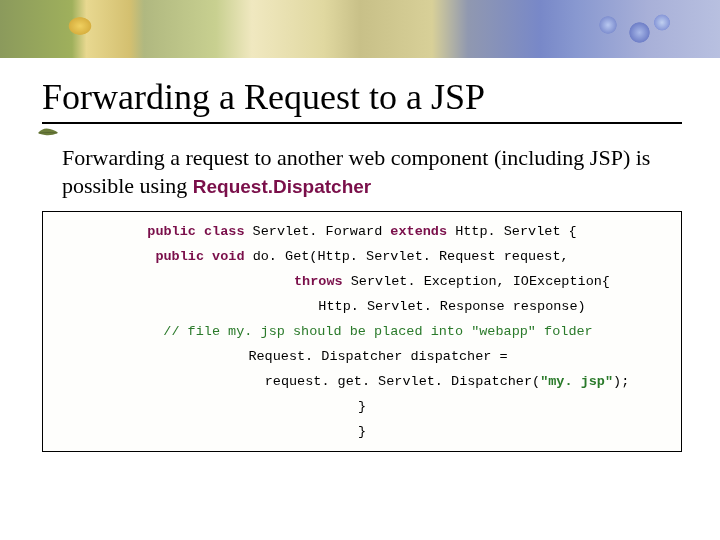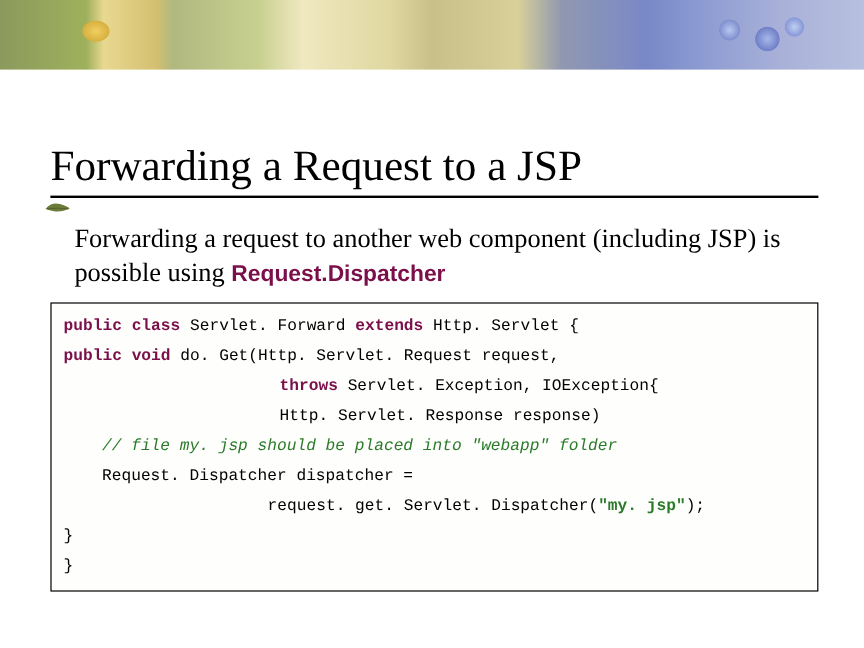--- a/index.html
+++ b/index.html
@@ -38,21 +38,20 @@
     position: absolute;
     right: 40px; top: 5px;
     width: 90px; height: 50px;
     background:
       radial-gradient(circle 12px at 20% 40%, #b8c8f0 0%, #8090d0 70%, transparent 75%),
       radial-gradient(circle 14px at 55% 55%, #a8b8e8 0%, #7080c8 70%, transparent 75%),
       radial-gradient(circle 11px at 80% 35%, #c0d0f0 0%, #8898d8 70%, transparent 75%);
   }
   .content {
     padding: 18px 38px 0 42px;
-    margin-top: 41px;
   }
   h1 {
     font-size: 36px;
     font-weight: normal;
     color: #000;
     border-bottom: 2px solid #000;
     padding-bottom: 4px;
     margin-bottom: 20px;
     position: relative;
   }
@@ -78,23 +77,24 @@
     color: #7a0f4a;
   }
   .codebox {
     border: 1px solid #000;
     background: #fefefc;
     padding: 8px 10px 6px 10px;
     font-family: "Courier New", monospace;
     font-size: 13.5px;
     line-height: 1.85;
     color: #000;
+    text-align: center;
   }
   .codebox .kw { color: #7a0f4a; font-weight: bold; }
-  .codebox .cm { color: #2a7a2a; font-style: italic; }
+  .codebox .cm { color: #2a7a2a; }
   .codebox .str { color: #2a7a2a; font-weight: bold; }
   .codebox div.ind1 { padding-left: 180px; }
   .codebox div.ind2 { padding-left: 32px; }
   .codebox div.ind3 { padding-left: 170px; }
 </style>
 </head>
 <body>
 
 <div class="banner"></div>
 

